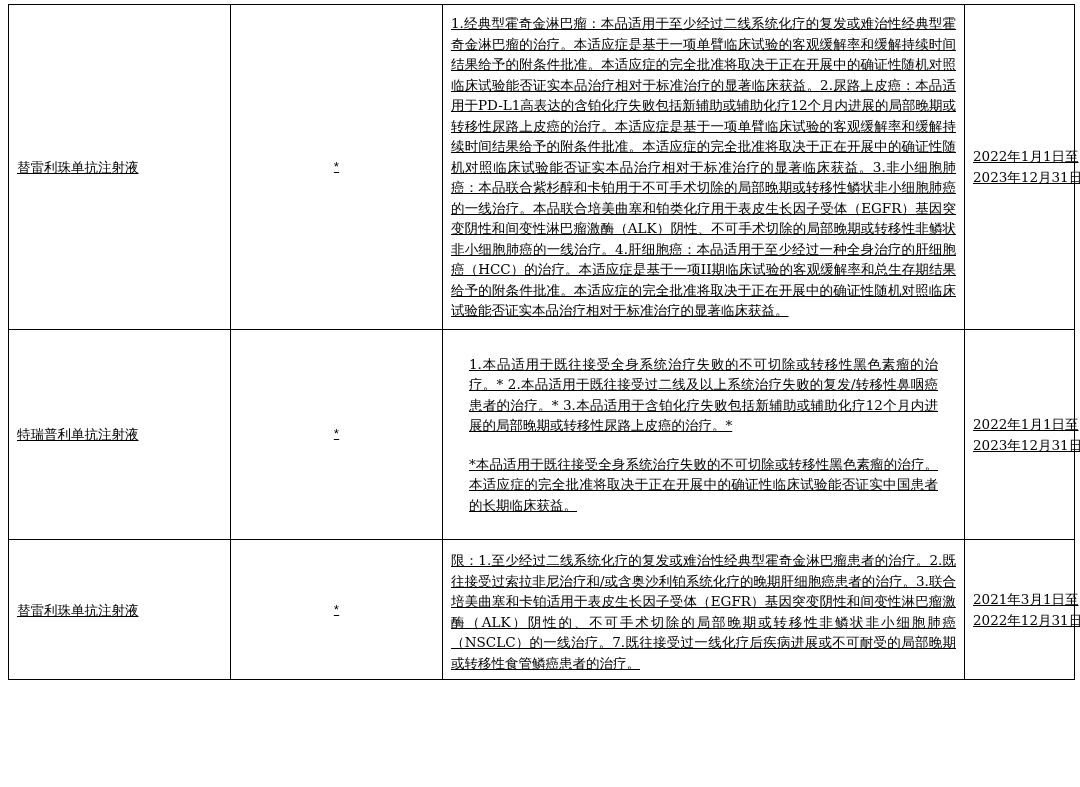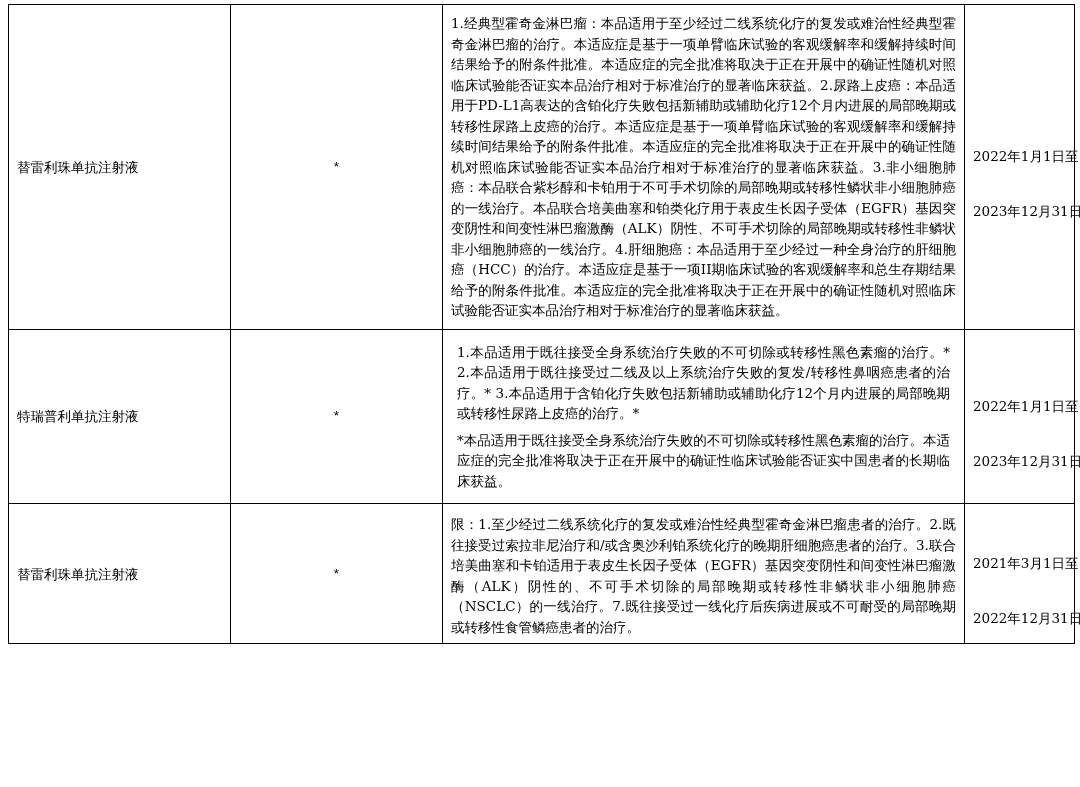--- a/index.html
+++ b/index.html
@@ -27,20 +27,21 @@
     margin-left: 8px;
     margin-top: 4px;
   }
   table.drug-table td {
     border: 1px solid #000000;
     vertical-align: middle;
     padding: 6px 8px;
     font-size: 13.5px;
     line-height: 1.52;
     box-sizing: border-box;
+    text-decoration: underline;
   }
   td.col-name {
     width: 222px;
     text-align: left;
     padding-left: 10px;
   }
   td.col-mark {
     width: 212px;
     text-align: center;
     font-family: "Liberation Sans", sans-serif;
@@ -57,25 +58,24 @@
   }
   td.col-period {
     width: 110px;
     text-align: left;
     font-size: 12.5px;
     line-height: 1.5;
     padding-left: 6px;
     padding-right: 4px;
   }
   .ind-block p {
-    margin: 6px;
+    margin: 18px;
   }
   .period-line {
     white-space: nowrap;
-    margin-top: 34px;
   }
   .row1 td.col-indication { padding-top: 8px; padding-bottom: 8px; }
   .row3 td.col-indication { padding-top: 10px; }
 </style>
 </head>
 <body>
 
 <div class="page">
   <table class="drug-table">
     <tbody>

